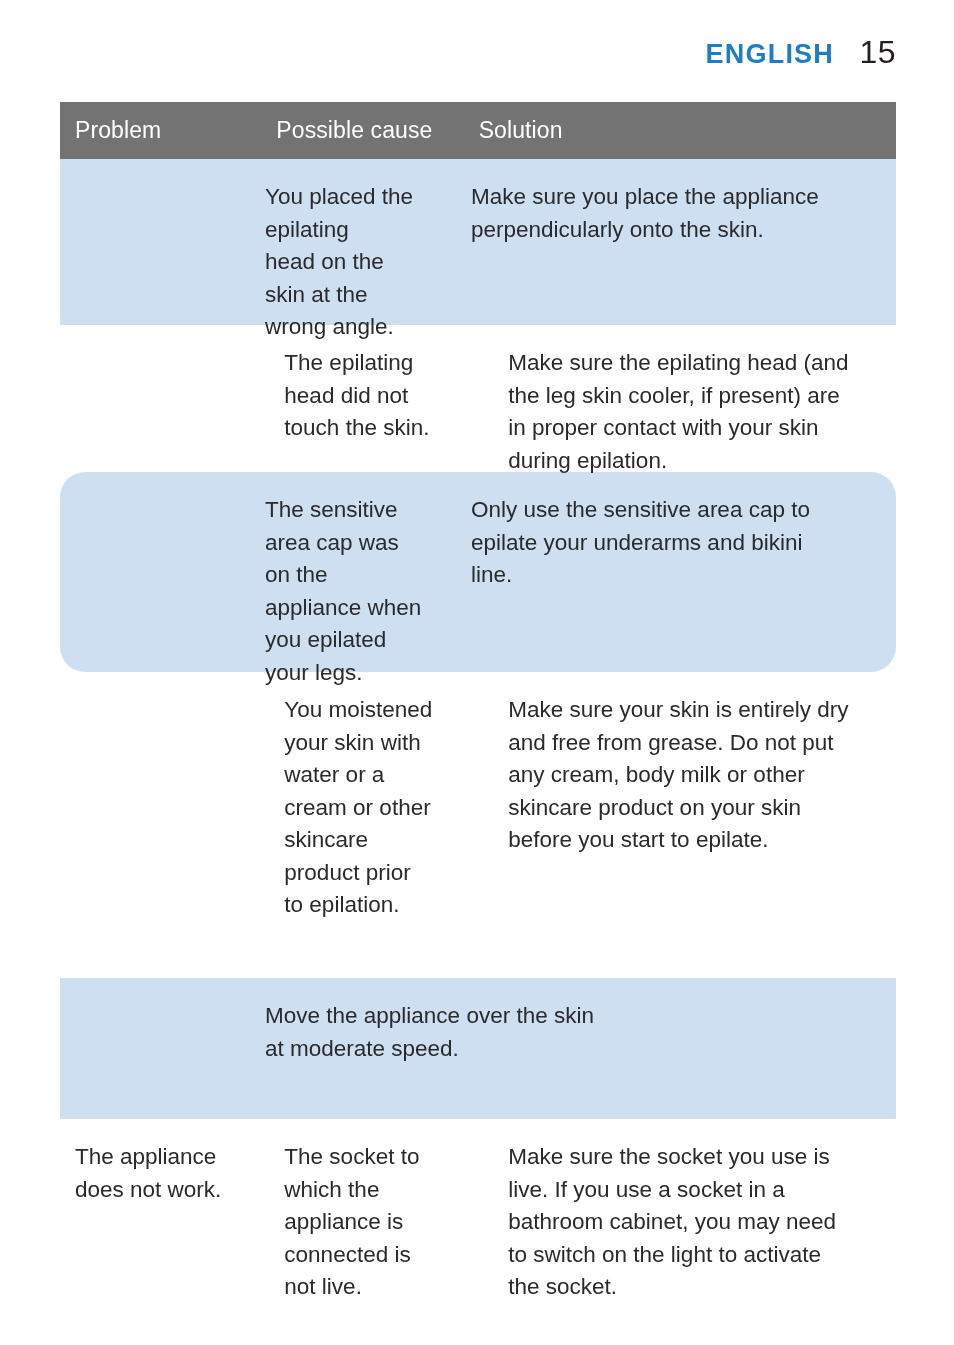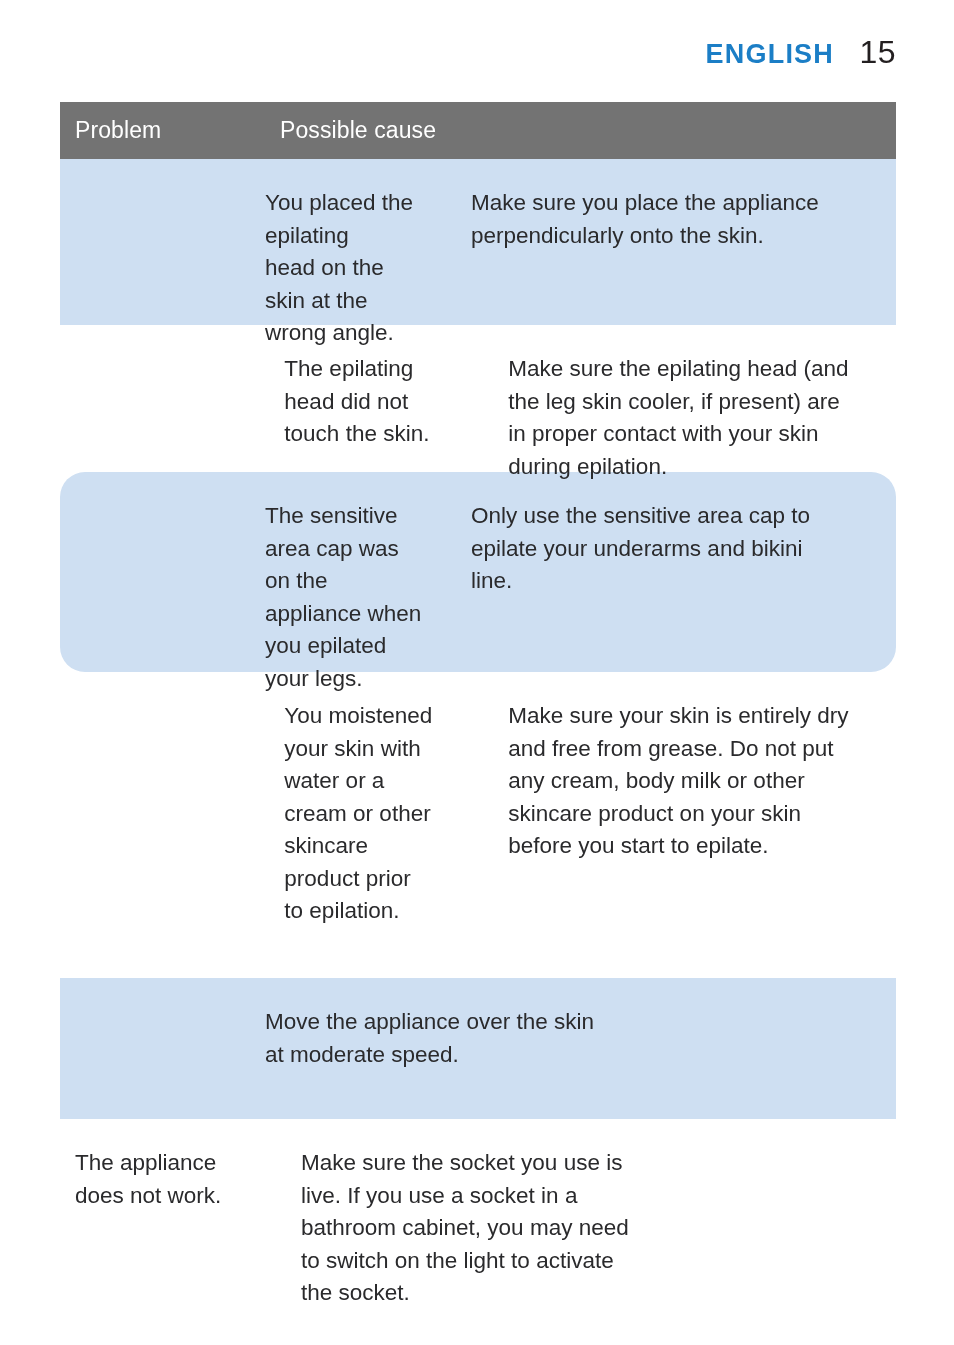--- a/index.html
+++ b/index.html
@@ -86,36 +86,37 @@
 
   
   .col-problem  { width: 205px; padding-left: 15px; }
   .col-cause    { width: 206px; padding-left: 0px;  }
   .col-solution { width: 425px; padding-left: 0px;  }
 
   .th.col-problem  { padding-left: 15px; }
   .th.col-cause    { padding-left: 0px;  }
   .th.col-solution { padding-left: 0px;  }
 
-  .row .cell { padding-top: 28px; padding-bottom: 14px; }
+  .row .cell { padding-top: 22px; padding-bottom: 14px; }
   .row { min-height: 0; }
 </style>
 </head>
 <body>
 
 <div class="page-header">
   <span class="header-lang">ENGLISH</span>
   <span class="header-pageno">15</span>
 </div>
 
 <div class="table">
 
   <div class="thead-row">
     <div class="th col-problem">Problem</div>
     <div class="th col-cause">Possible cause</div>
+    <div class="th col-solution">Solution</div>
   </div>
 
   <div class="tbody">
       <div class="row shaded" style="height: 166px;">
         <div class="cell col-problem"></div>
         <div class="cell col-cause">You placed the
 epilating
 head on the
 skin at the
 wrong angle.</div>
@@ -160,20 +161,25 @@
 before you start to epilate.</div>
       </div>
       <div class="row shaded" style="height: 141px;">
         <div class="cell col-problem"></div>
         <div class="cell col-solution">Move the appliance over the skin
 at moderate speed.</div>
       </div>
       <div class="row plain" style="height: 180px;">
         <div class="cell col-problem">The appliance
 does not work.</div>
+        <div class="cell col-cause">The socket to
+which the
+appliance is
+connected is
+not live.</div>
         <div class="cell col-solution">Make sure the socket you use is
 live. If you use a socket in a
 bathroom cabinet, you may need
 to switch on the light to activate
 the socket.</div>
       </div>
     </div>
 
 </div>
 

